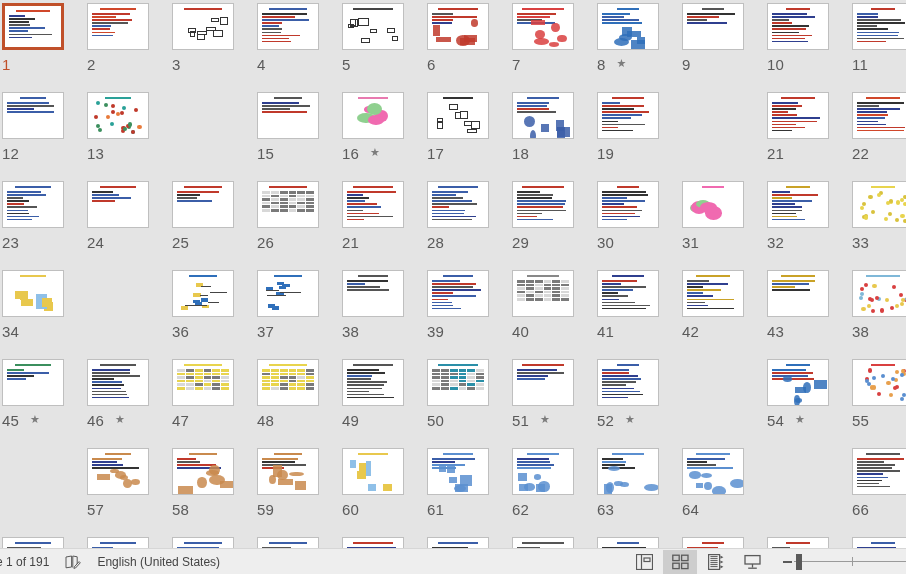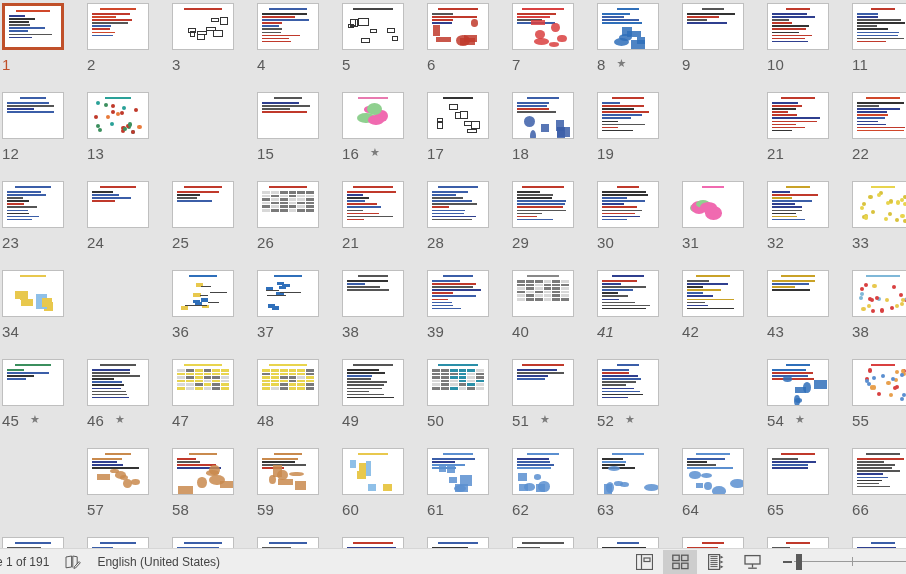--- a/index.html
+++ b/index.html
@@ -962,21 +962,21 @@
                 <div style="height: 2.6px; background: rgb(122, 122, 122);"></div>
                 <div style="height: 2.6px; background: rgb(122, 122, 122);"></div>
               </div>
             </div>
           </div>
         </div>
         <div class="caption">
           <span class="num">40</span>
         </div>
       </div>
-      <div class="slide-cell" style="left: 597px; top: 270px; font-style: italic;">
+      <div class="slide-cell" style="left: 597px; top: 270px;">
         <div class="thumb-wrap">
           <div class="thumb">
             <div class="mini">
               <div class="ttl" style="width: 61.7476%; background: rgb(47, 63, 143);"></div>
               <div class="ln" style="width: 68.1195%; background: rgb(192, 57, 43);"></div>
               <div class="ln" style="width: 36.2932%; background: rgb(47, 63, 143);"></div>
               <div class="ln" style="width: 85.0184%; background: rgb(85, 85, 85);"></div>
               <div class="ln" style="width: 58.666%; background: rgb(59, 94, 168);"></div>
               <div class="ln" style="width: 30.4192%; background: rgb(51, 51, 51);"></div>
               <div class="ln" style="width: 49.7444%; background: rgb(85, 85, 85);"></div>
@@ -1537,36 +1537,20 @@
               <div class="bx" style="left: 22.398%; top: 75.8629%; width: 10.8498%; height: 10.2028%; background: rgb(91, 143, 208); opacity: 0.85;"></div>
               <div class="blob" style="left: 47.5879%; top: 81.8757%; width: 23.6526%; height: 21.5028%; background: rgb(91, 143, 208); opacity: 0.85;"></div>
               <div class="blob" style="left: 30.3708%; top: 52.827%; width: 18.3331%; height: 10.5999%; background: rgb(91, 143, 208); opacity: 0.85;"></div>
             </div>
           </div>
         </div>
         <div class="caption">
           <span class="num">64</span>
         </div>
       </div>
-      <div class="slide-cell" style="left: 767px; top: 448px;">
-        <div class="thumb-wrap">
-          <div class="thumb">
-            <div class="mini">
-              <div class="ttl" style="width: 65.3796%; background: rgb(192, 57, 43);"></div>
-              <div class="ln" style="width: 50.5662%; background: rgb(85, 85, 85);"></div>
-              <div class="ln" style="width: 83.8923%; background: rgb(47, 63, 143);"></div>
-              <div class="ln" style="width: 69.1682%; background: rgb(59, 94, 168);"></div>
-              <div class="ln" style="width: 68.2854%; background: rgb(47, 63, 143);"></div>
-            </div>
-          </div>
-        </div>
-        <div class="caption">
-          <span class="num">65</span>
-        </div>
-      </div>
       <div class="slide-cell" style="left: 852px; top: 448px;">
         <div class="thumb-wrap">
           <div class="thumb">
             <div class="mini">
               <div class="ttl" style="width: 67.1976%; background: rgb(85, 85, 85);"></div>
               <div class="ln" style="width: 90.4598%; background: rgb(192, 57, 43);"></div>
               <div class="ln" style="width: 51.03%; background: rgb(85, 85, 85);"></div>
               <div class="ln" style="width: 73.8534%; background: rgb(85, 85, 85);"></div>
               <div class="ln" style="width: 66.4802%; background: rgb(85, 85, 85);"></div>
               <div class="ln" style="width: 81.854%; background: rgb(85, 85, 85);"></div>

